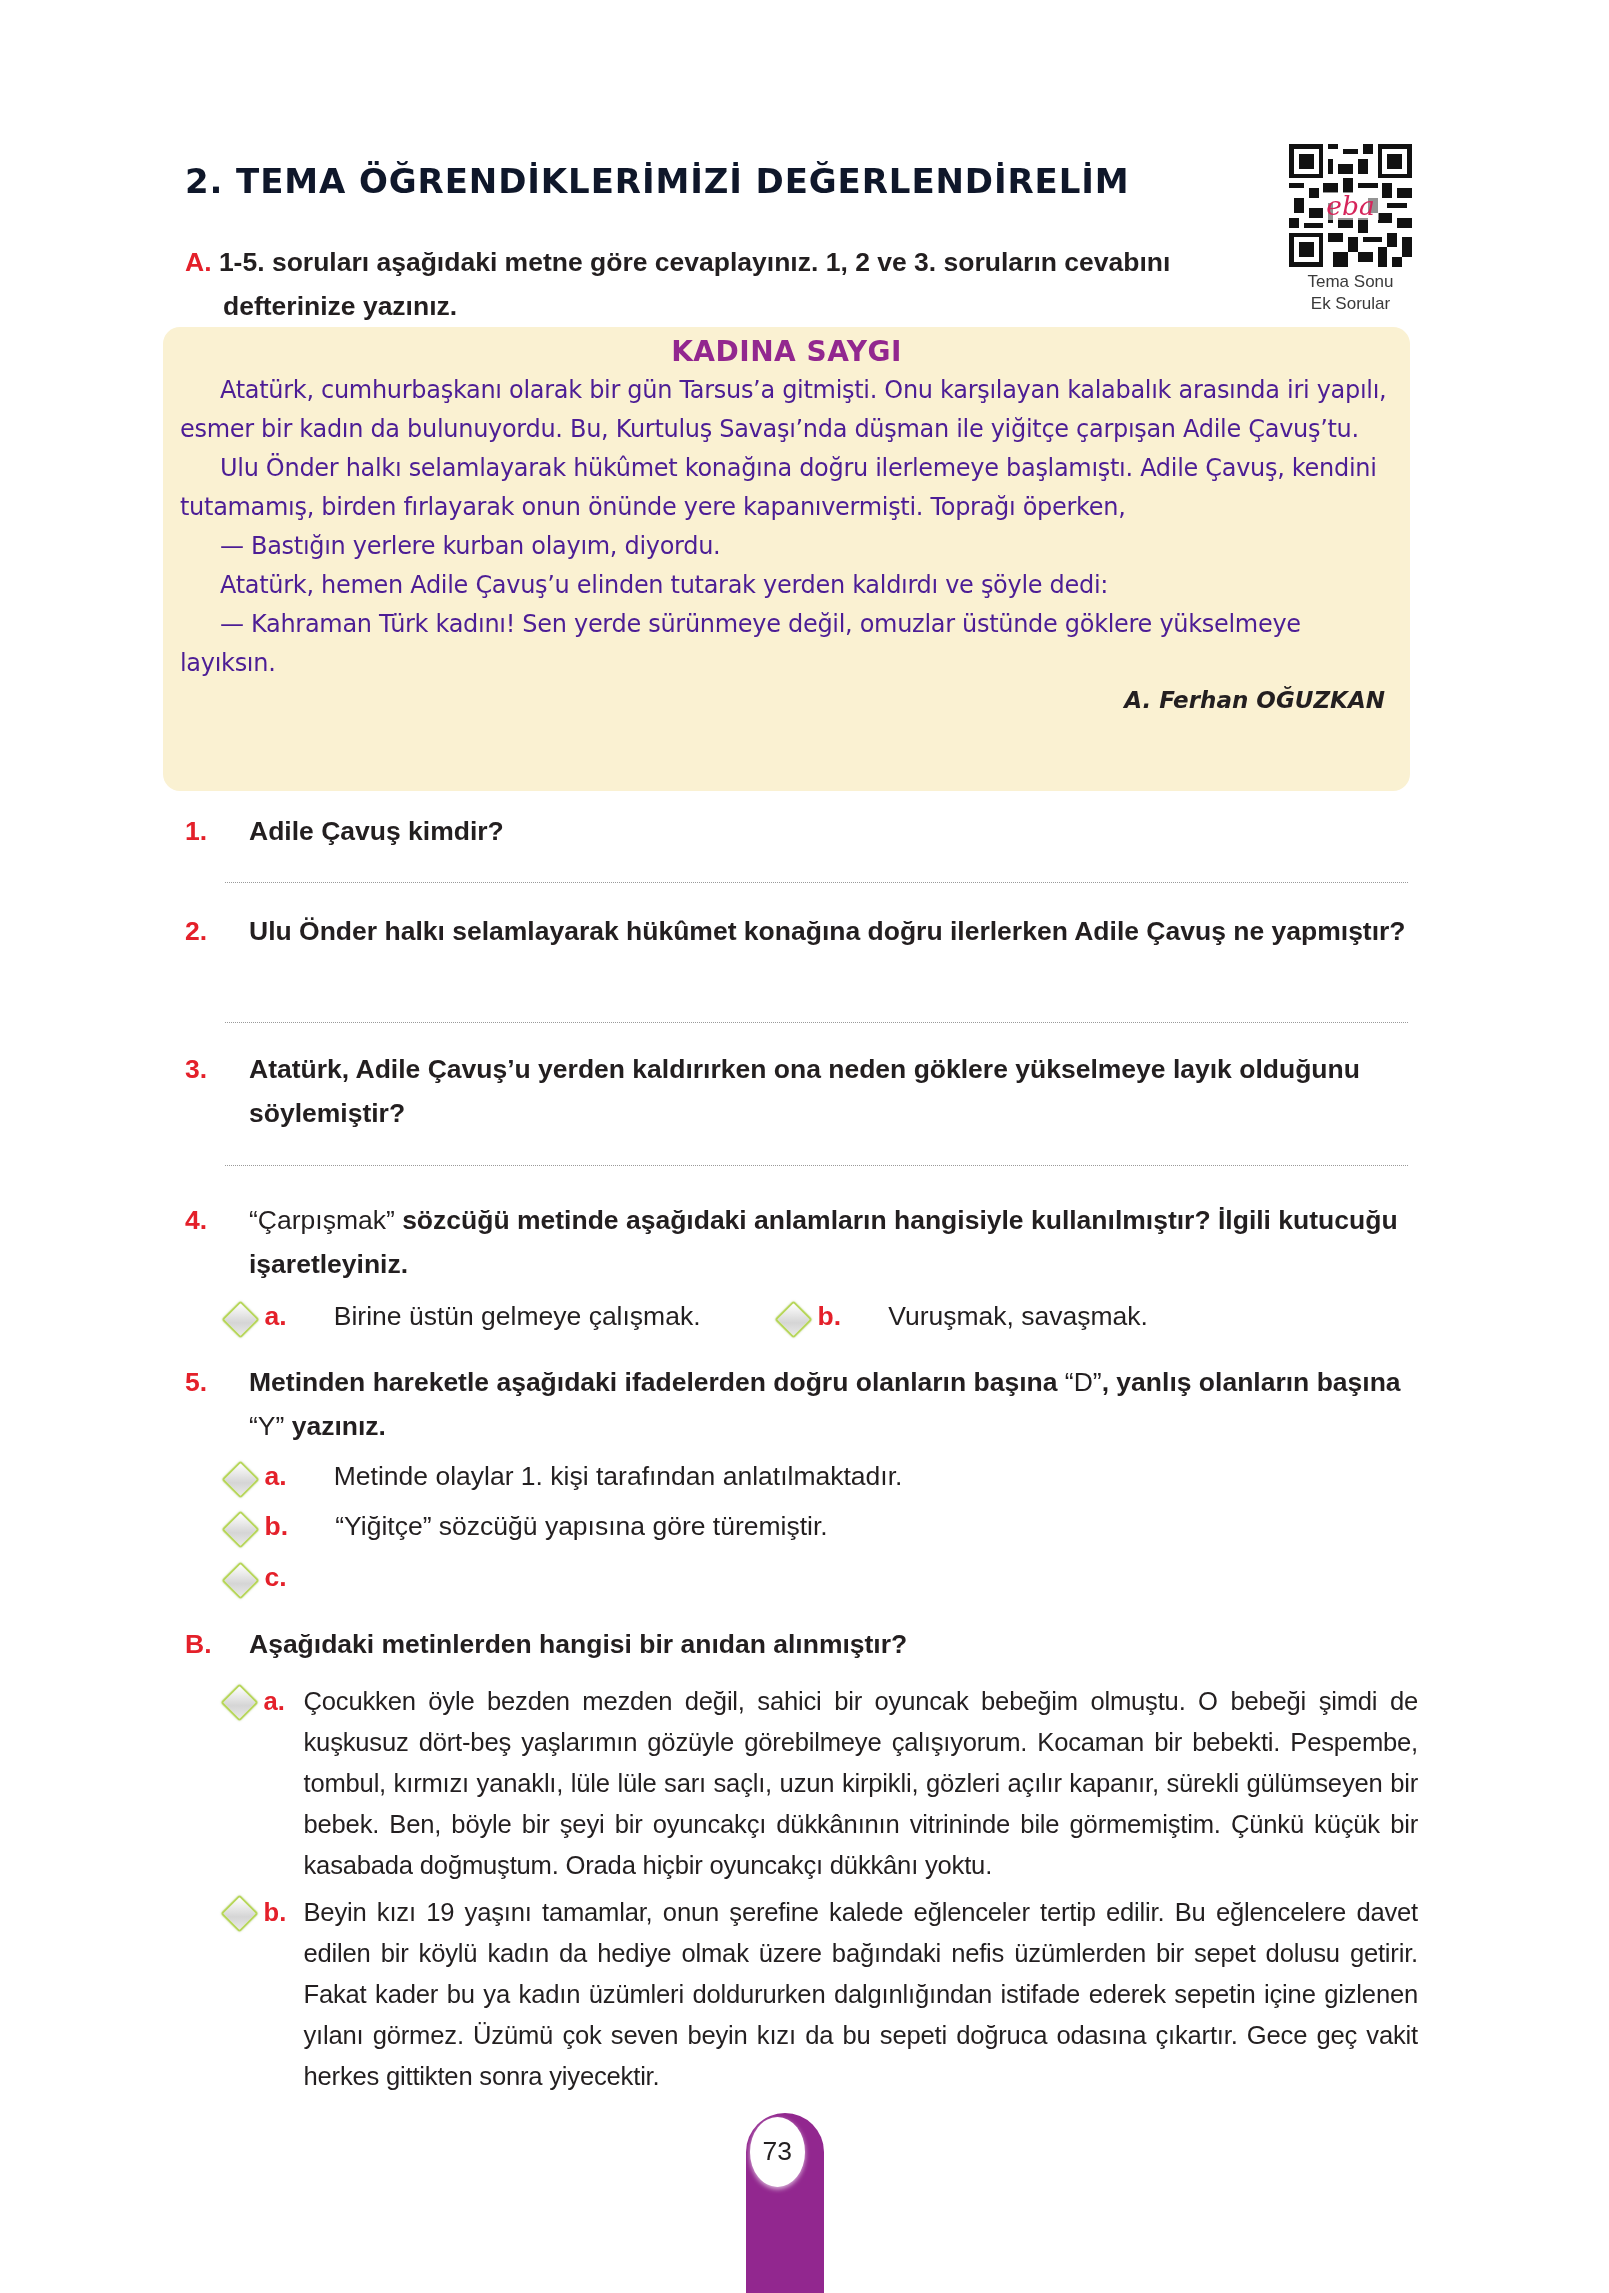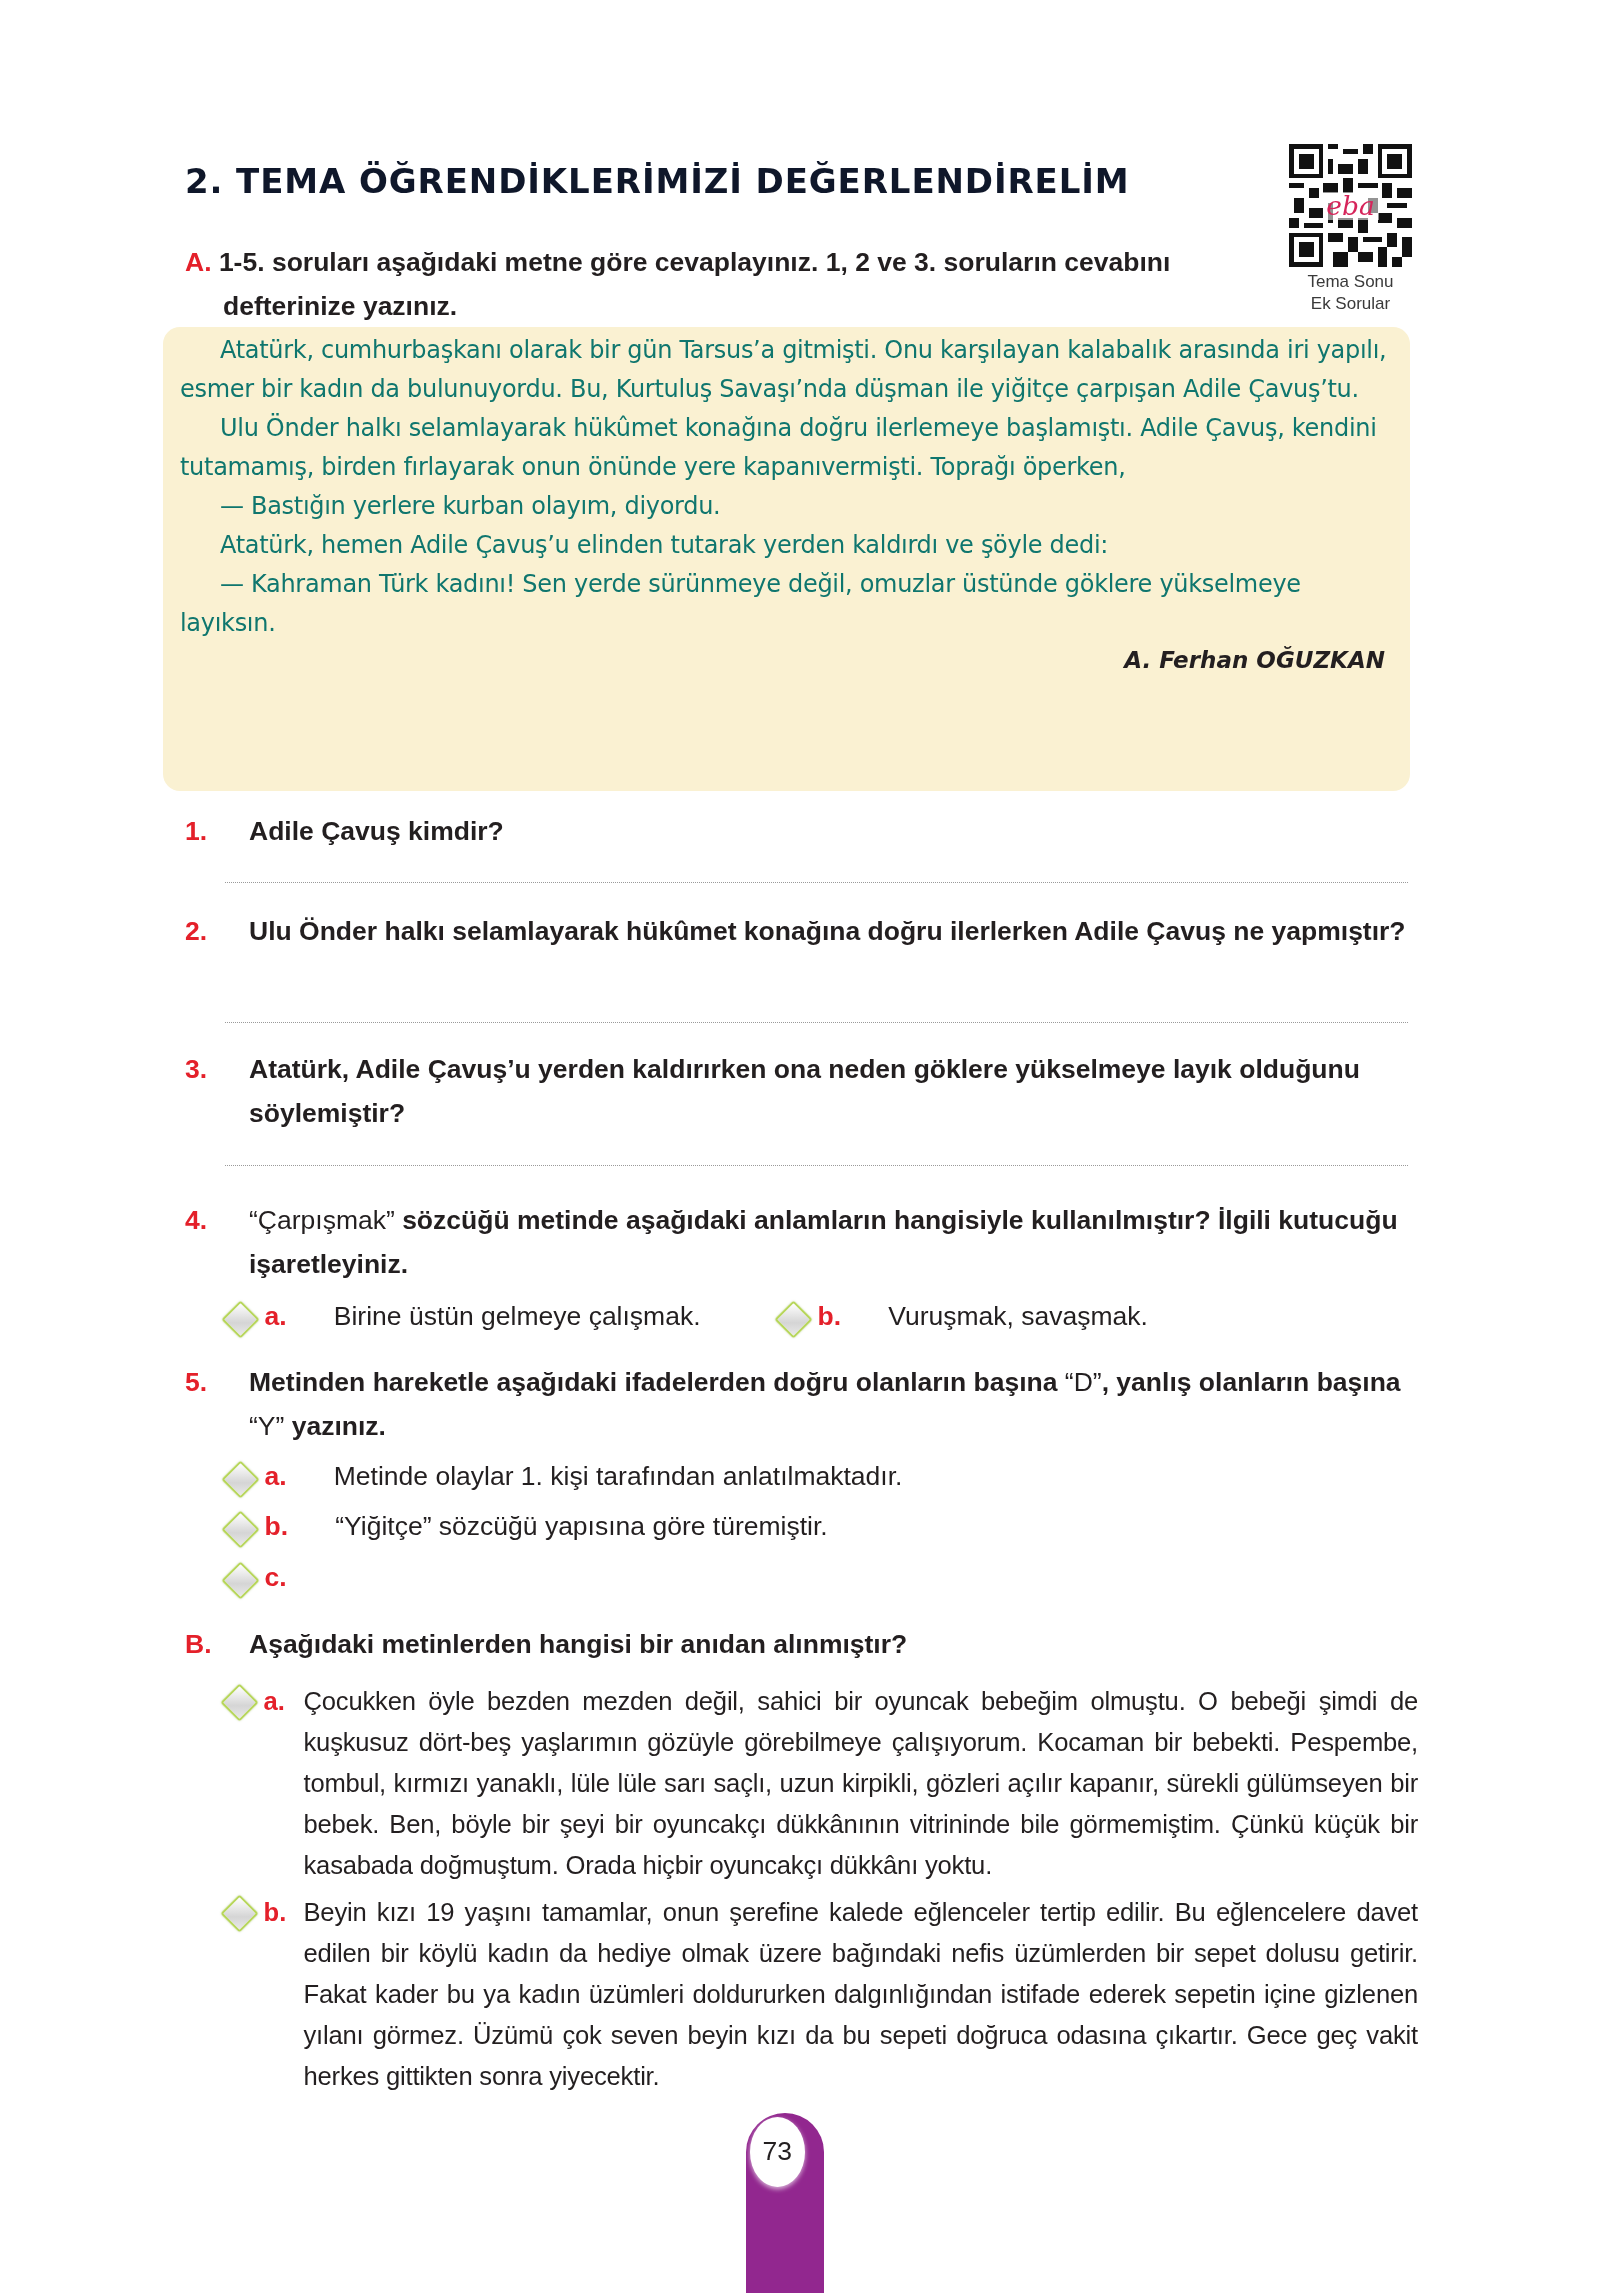--- a/index.html
+++ b/index.html
@@ -33,21 +33,21 @@
     background: #faf1d2; border-radius: 17px;
   }
   .reading-title {
     text-align: center; margin-top: 7.6px;
     font-family: "DejaVu Sans", sans-serif; font-weight: bold;
     font-size: 28px; color: #92278f; letter-spacing: 0.5px;
   }
   .reading-body {
     padding: 0 17px 0 17px; margin-top: 3.8px;
     font-family: "DejaVu Sans", sans-serif; font-size: 24px; line-height: 39px;
-    color: #0f766e; letter-spacing: -0.3px;
+    color: #4c1d95; letter-spacing: -0.3px;
   }
   .reading-body p.indent { text-indent: 40px; }
   .reading-author {
     text-align: right; padding-right: 25px;
     font-family: "DejaVu Sans", sans-serif; font-style: italic; font-weight: bold;
     font-size: 23px; margin-top: 3.8px;
   }
 
   .q { position: absolute; left: 185px; width: 1230px; font-size: 26.5px; line-height: 44px; }
   .q .num { position: absolute; left: 0; top: 0; color: #e4202a; font-weight: bold; }
@@ -150,20 +150,21 @@
     <div>Ek Sorular</div>
   </div>
 </div>
 
 <div class="instruction">
   <span class="letter-red">A.</span>
   <span>1-5. soruları aşağıdaki metne göre cevaplayınız. 1, 2 ve 3. soruların cevabını defterinize yazınız.</span>
 </div>
 
 <div class="reading-box">
+  <div class="reading-title">KADINA SAYGI</div>
   <div class="reading-body">
     <p class="indent">Atatürk, cumhurbaşkanı olarak bir gün Tarsus’a gitmişti. Onu karşılayan kalabalık arasında iri yapılı, esmer bir kadın da bulunuyordu. Bu, Kurtuluş Savaşı’nda düşman ile yiğitçe çarpışan Adile Çavuş’tu.</p>
     <p class="indent">Ulu Önder halkı selamlayarak hükûmet konağına doğru ilerlemeye başlamıştı. Adile Çavuş, kendini tutamamış, birden fırlayarak onun önünde yere kapanıvermişti. Toprağı öperken,</p>
     <p class="indent">— Bastığın yerlere kurban olayım, diyordu.</p>
     <p class="indent">Atatürk, hemen Adile Çavuş’u elinden tutarak yerden kaldırdı ve şöyle dedi:</p>
     <p class="indent">— Kahraman Türk kadını! Sen yerde sürünmeye değil, omuzlar üstünde göklere yükselmeye layıksın.</p>
   </div>
   <div class="reading-author">A. Ferhan OĞUZKAN</div>
 </div>
 

